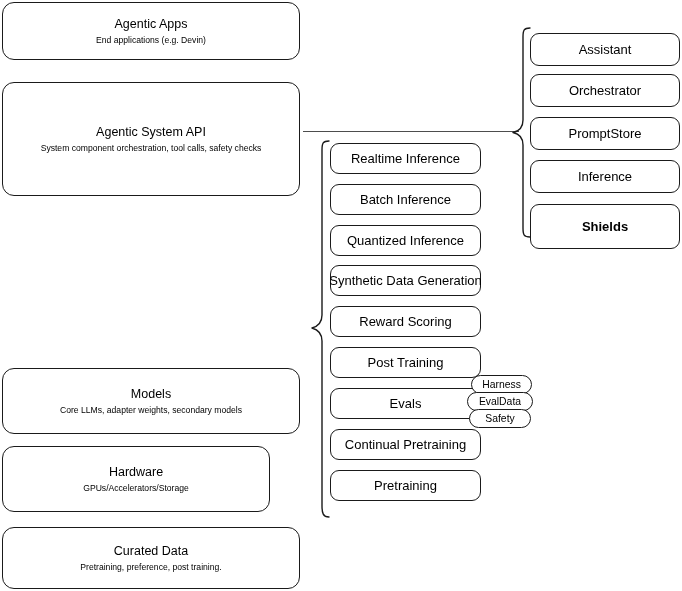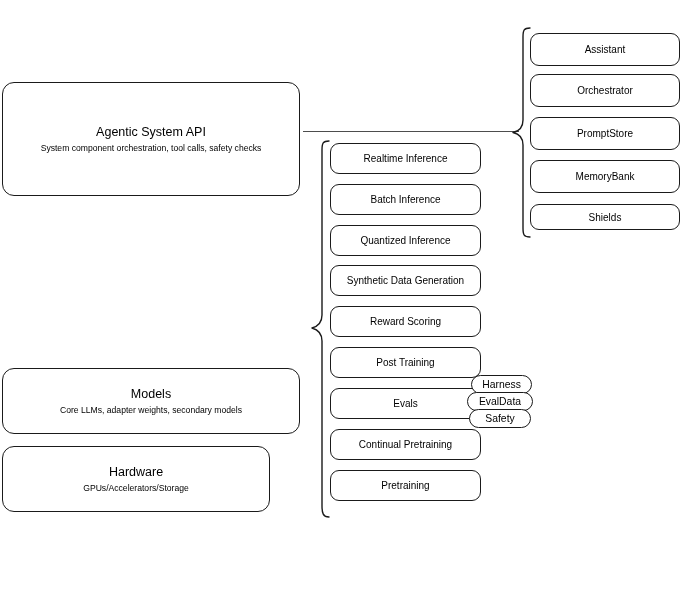--- a/index.html
+++ b/index.html
@@ -53,21 +53,21 @@
     box-sizing: border-box;
     border: 1.3px solid #1a1a1a;
     border-radius: 9px;
     background: #ffffff;
     display: flex;
     align-items: center;
     justify-content: center;
     text-align: center;
   }
   .item-label {
-    font-size: 10px;
+    font-size: 13px;
     color: #000000;
     white-space: nowrap;
   }
 
   
   .mini-pill {
     position: absolute;
     box-sizing: border-box;
     border: 1.3px solid #1a1a1a;
     border-radius: 999px;
@@ -96,37 +96,45 @@
     position: absolute;
     z-index: 2;
   }
   .brace svg { display: block; overflow: visible; }
 </style>
 </head>
 <body>
 
 <div id="canvas">
 
+  <div class="layer-box" style="left:2px; top:2px; width:298px; height:58px;">
+    <div class="layer-title">Agentic Apps</div>
+    <div class="layer-sub">End applications (e.g. Devin)</div>
+  </div>
 
   <div class="layer-box" style="left:2px; top:82px; width:298px; height:114px;">
     <div class="layer-title">Agentic System API</div>
     <div class="layer-sub">System component orchestration, tool calls, safety checks</div>
   </div>
 
 
   <div class="layer-box" style="left:2px; top:368px; width:298px; height:66px;">
     <div class="layer-title">Models</div>
     <div class="layer-sub">Core LLMs, adapter weights, secondary models</div>
   </div>
 
   <div class="layer-box" style="left:2px; top:446px; width:268px; height:66px;">
     <div class="layer-title">Hardware</div>
     <div class="layer-sub">GPUs/Accelerators/Storage</div>
   </div>
 
+  <div class="layer-box" style="left:2px; top:527px; width:298px; height:62px;">
+    <div class="layer-title">Curated Data</div>
+    <div class="layer-sub">Pretraining, preference, post training.</div>
+  </div>
 
   <div class="connector" style="left:303px; top:131px; width:216px;"></div>
 
   <div class="brace" style="left:310px; top:140px; width:20px; height:378px;">
     <svg width="20" height="378" viewBox="0 0 20 378" fill="none" xmlns="http://www.w3.org/2000/svg">
       <path d="M19 1 C13 1, 12 3, 12 10 L12 175 C12 182, 9 186, 2 188 C9 190, 12 194, 12 201 L12 366 C12 373, 13 377, 19 377" stroke="#1a1a1a" stroke-width="1.4" fill="none" stroke-linecap="round" stroke-linejoin="round"></path>
     </svg>
   </div>
 
   <div class="item-box" style="left:330px; top:143px; width:151px; height:31px;">
@@ -189,20 +197,20 @@
 
   <div class="item-box" style="left:530px; top:74px; width:150px; height:33px;">
     <span class="item-label">Orchestrator</span>
   </div>
 
   <div class="item-box" style="left:530px; top:117px; width:150px; height:33px;">
     <span class="item-label">PromptStore</span>
   </div>
 
   <div class="item-box" style="left:530px; top:160px; width:150px; height:33px;">
-    <span class="item-label">MemoryBank</span>
-  </div>
-
-  <div class="item-box" style="left:530px; top:204px; width:150px; height:26px;">
+    <span class="item-label">Inference</span>
+  </div>
+
+  <div class="item-box" style="left:530px; top:204px; width:150px; height:45px;font-weight:bold;">
     <span class="item-label">Shields</span>
   </div>
 
 </div>
 
 </body></html>

